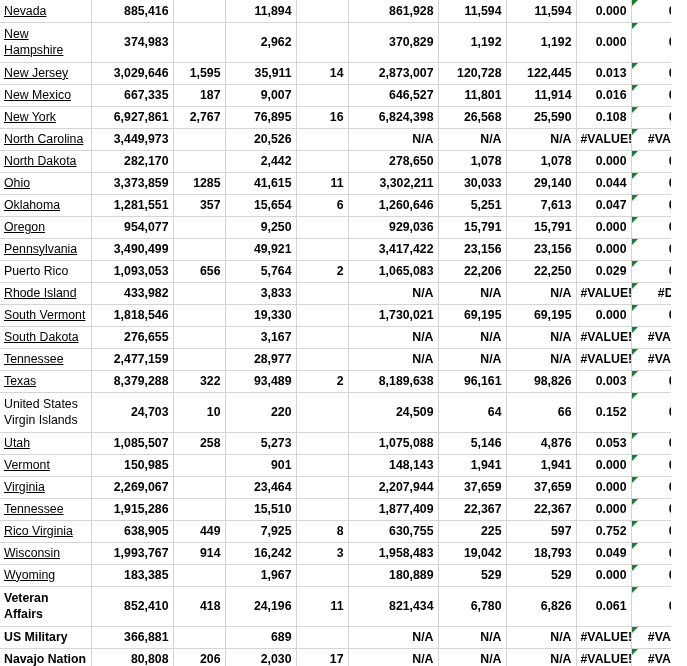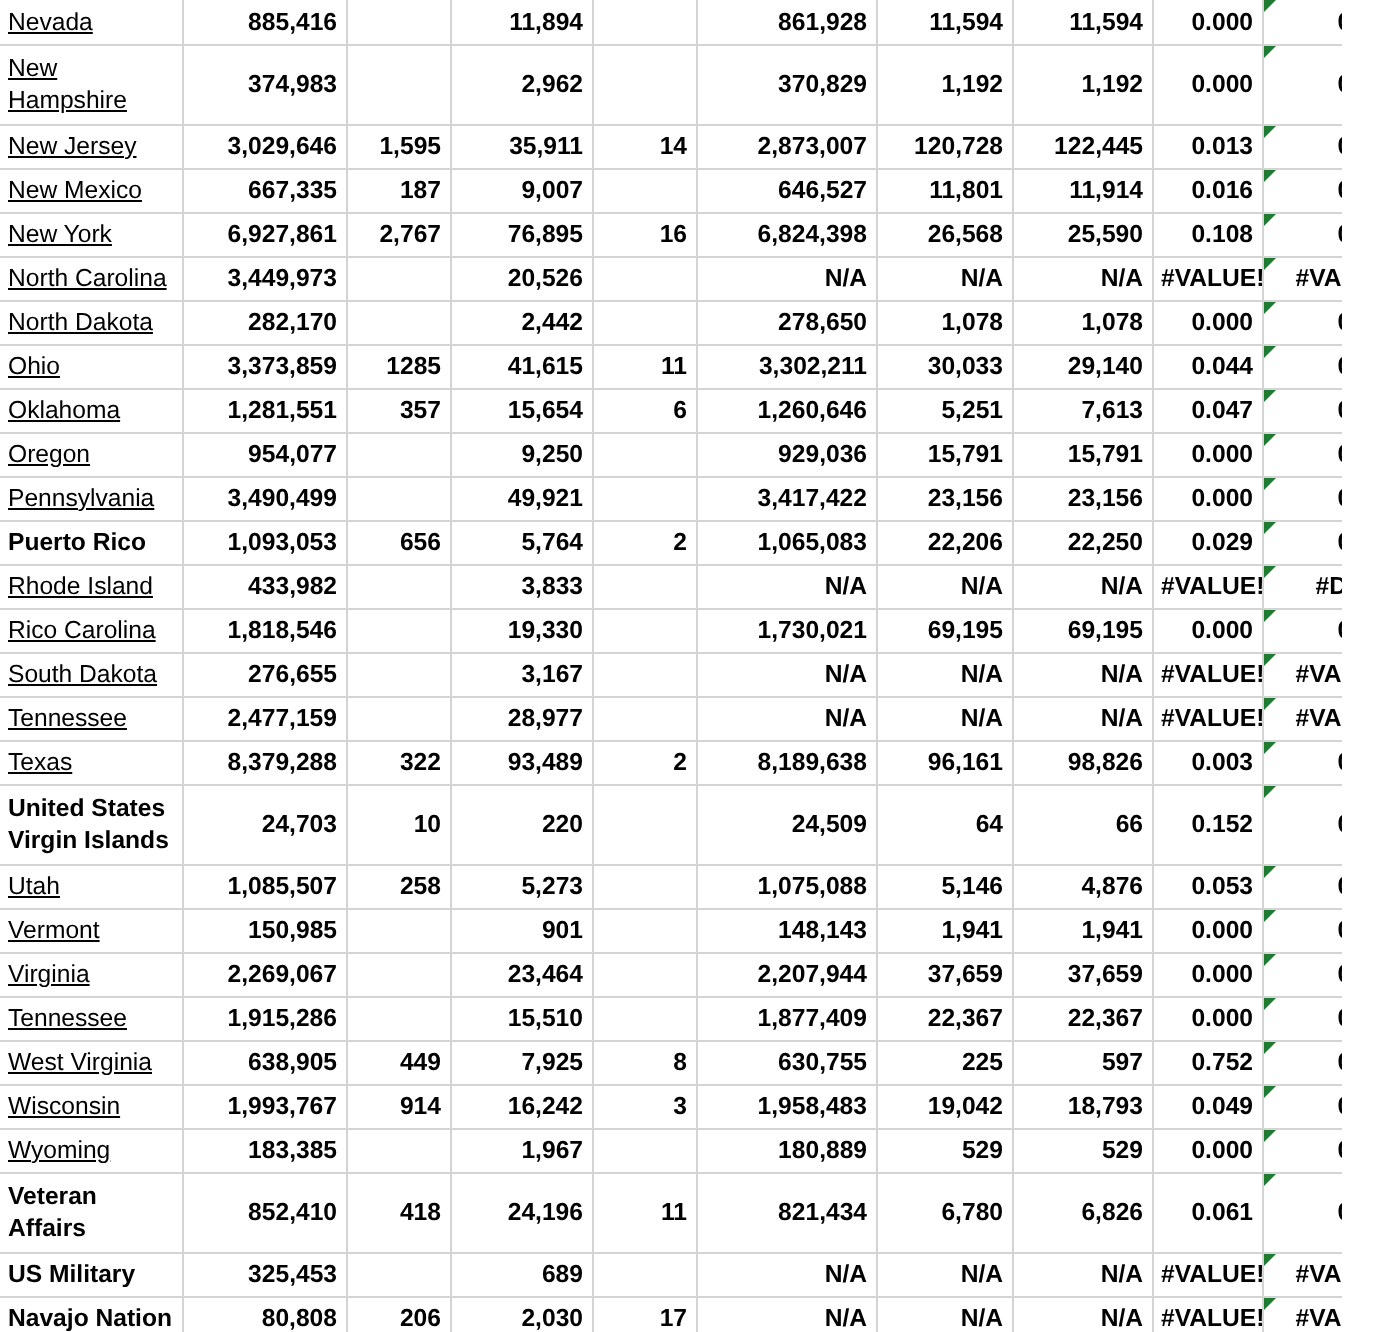--- a/index.html
+++ b/index.html
@@ -58,21 +58,21 @@
   
   .lnk {
     text-decoration: underline;
     font-weight: normal;
   }
   .plain {
     font-weight: bold;
     text-decoration: none;
   }
   .bold-plain {
-    font-weight: bold;
+    font-weight: normal;
     text-decoration: none;
   }
   
   td.flag {
     position: relative;
   }
   td.flag::before {
     content: "";
     position: absolute;
     top: 0;
@@ -251,21 +251,21 @@
           <td class="num"></td>
           <td class="num">3,833</td>
           <td class="num"></td>
           <td class="num ital">N/A</td>
           <td class="num">N/A</td>
           <td class="num">N/A</td>
           <td class="num">#VALUE!</td>
           <td class="num flag">#DIV/0!</td>
         </tr>
         <tr style="height: 22px;">
-          <td class="name"><span class="lnk">Rico Carolina</span></td>
+          <td class="name"><span class="lnk">South Vermont</span></td>
           <td class="num">1,818,546</td>
           <td class="num"></td>
           <td class="num">19,330</td>
           <td class="num"></td>
           <td class="num ital">1,730,021</td>
           <td class="num">69,195</td>
           <td class="num">69,195</td>
           <td class="num">0.000</td>
           <td class="num flag">0.000</td>
         </tr>
@@ -359,21 +359,21 @@
           <td class="num"></td>
           <td class="num">15,510</td>
           <td class="num"></td>
           <td class="num ital">1,877,409</td>
           <td class="num">22,367</td>
           <td class="num">22,367</td>
           <td class="num">0.000</td>
           <td class="num flag">0.000</td>
         </tr>
         <tr style="height: 22px;">
-          <td class="name"><span class="lnk">West Virginia</span></td>
+          <td class="name"><span class="lnk">Rico Virginia</span></td>
           <td class="num">638,905</td>
           <td class="num">449</td>
           <td class="num">7,925</td>
           <td class="num">8</td>
           <td class="num">630,755</td>
           <td class="num">225</td>
           <td class="num">597</td>
           <td class="num">0.752</td>
           <td class="num flag">0.265</td>
         </tr>
@@ -408,21 +408,21 @@
           <td class="num">24,196</td>
           <td class="num">11</td>
           <td class="num">821,434</td>
           <td class="num">6,780</td>
           <td class="num">6,826</td>
           <td class="num">0.061</td>
           <td class="num flag">0.062</td>
         </tr>
         <tr style="height: 22px;">
           <td class="name"><span class="plain">US Military</span></td>
-          <td class="num">325,453</td>
+          <td class="num">366,881</td>
           <td class="num"></td>
           <td class="num">689</td>
           <td class="num"></td>
           <td class="num">N/A</td>
           <td class="num">N/A</td>
           <td class="num">N/A</td>
           <td class="num">#VALUE!</td>
           <td class="num flag">#VALUE!</td>
         </tr>
         <tr style="height: 22px;">

